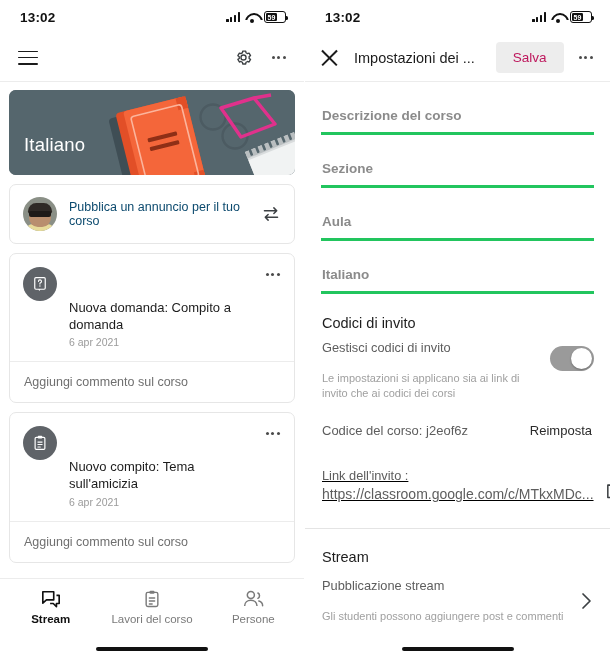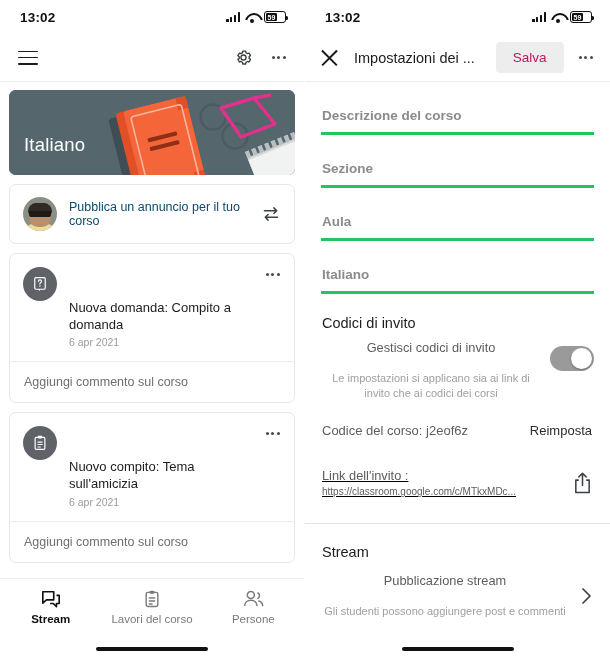--- a/index.html
+++ b/index.html
@@ -137,38 +137,38 @@
     font-size: 13.5px; padding: 8px 17px; font-family: inherit; cursor: default;
   }
 
   .right-body { padding: 0 16px; }
   .field { padding: 26px 0 9px 1px; border-bottom: 3px solid #22c55e; font-weight: bold; }
   .field-ph { font-size: 13.5px; color: #8b8b8b; }
 
   .section { padding-top: 21px; }
   .section-title { font-size: 14.5px; color: #1d1d1d; padding-left: 1px; }
   .setting-row { display: flex; align-items: flex-start; padding: 9px 0 0 1px; gap: 10px; }
-  .setting-main { flex: 1; text-align: center; }
+  .setting-main { flex: 1; }
   .setting-label { font-size: 12.8px; color: #5d5d5d; }
   .setting-sub { font-size: 11px; color: #a0a0a0; line-height: 1.38; margin-top: 16px; }
   .toggle {
     flex: 0 0 44px; width: 44px; height: 25px; border-radius: 13px; background: #9a9a9a;
     position: relative; cursor: pointer; margin-top: 6px;
   }
   .toggle .knob {
     position: absolute; top: 1.6px; right: 1.6px; width: 21.5px; height: 21.5px;
     border-radius: 50%; background: #fff; box-shadow: 0 1px 2px rgba(0,0,0,.3);
   }
   .code-row { display: flex; align-items: center; justify-content: space-between; padding: 22px 1px 0 1px; }
   .code-text { font-size: 13px; color: #5d5d5d; }
   .reset-btn { font-size: 13px; color: #2b2b2b; cursor: pointer; padding-right: 1px; }
   .link-row { display: flex; align-items: flex-end; justify-content: space-between; padding: 30px 1px 0 1px; gap: 10px; text-decoration: underline; }
   .link-main { flex: 1; }
   .link-label { font-size: 12.8px; color: #5d5d5d; }
-  .link-url { font-size: 10px; color: #5d5d5d; margin-top: 3px; white-space: nowrap; overflow: hidden; }
+  .link-url { font-size: 14px; color: #5d5d5d; margin-top: 3px; white-space: nowrap; overflow: hidden; }
   .share-icon { width: 21px; height: 24px; flex: 0 0 21px; cursor: pointer; margin-bottom: 2px; }
   .sep { height: 1px; background: #e4e4e4; margin: 26px -16px 0 -16px; }
   .stream-sec { padding-top: 20px; }
   .stream-row { display: flex; align-items: center; padding: 13px 1px 0 1px; gap: 12px; }
   .chev { flex: 0 0 13px; width: 13px; height: 22px; cursor: pointer; }
 </style>
 </head>
 <body>
 
 <div class="screens">

